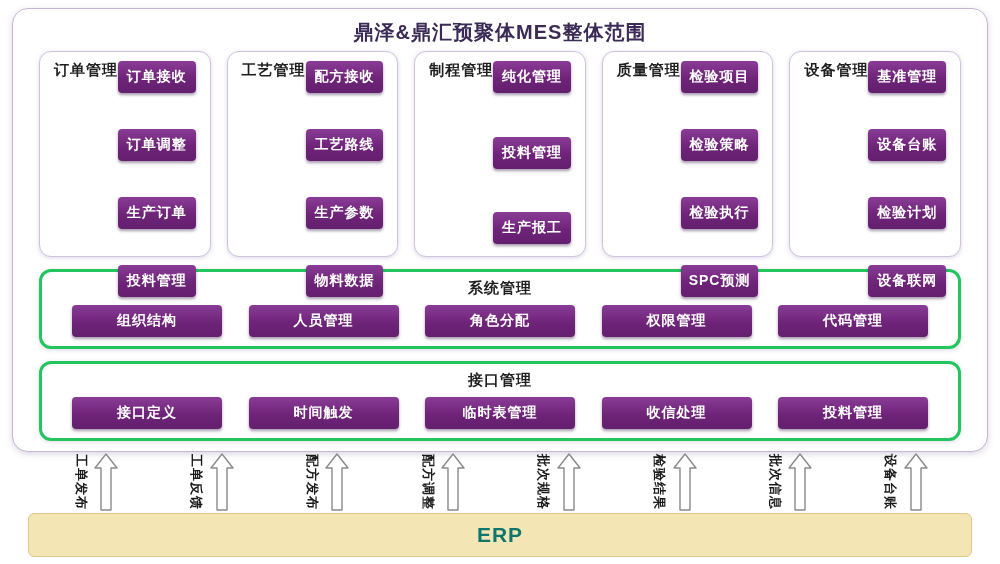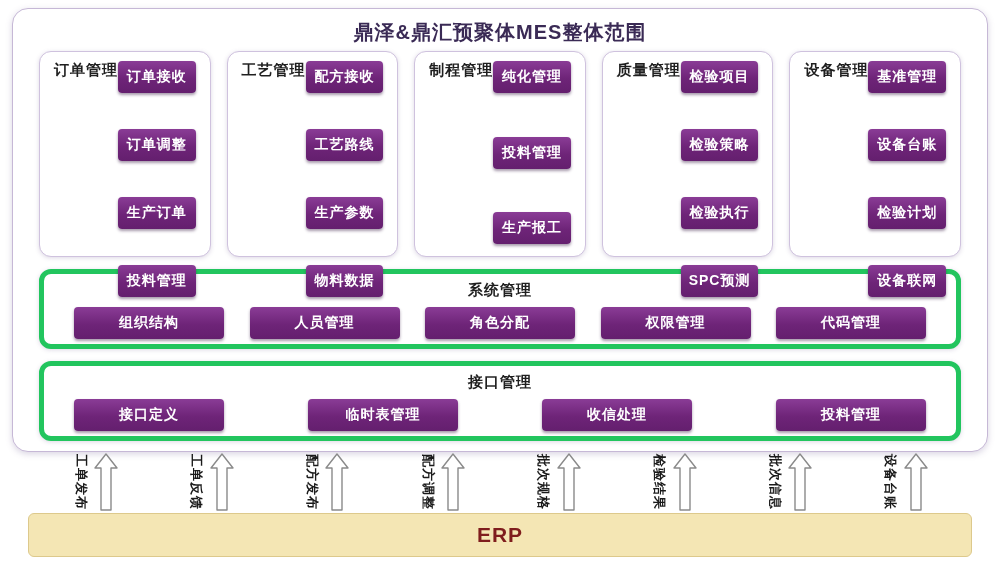--- a/index.html
+++ b/index.html
@@ -39,21 +39,21 @@
   .purple-btn{
     background:linear-gradient(180deg,#8a3c96 0%,#6e2478 55%,#641f6e 100%);
     color:#fff;font-weight:bold;font-size:14px;letter-spacing:1px;
     text-align:center;border-radius:4px;padding:7px 4px;
     box-shadow:0 2px 3px rgba(60,30,70,.45);
   }
 
   
   .wide-row{
     box-sizing:border-box;margin-top:12px;height:80px;background:#fff;
-    border:5px solid #22c55e;border-radius:12px;
+    border:3px solid #22c55e;border-radius:12px;
     box-shadow:0 1px 4px rgba(120,100,150,.25);
     padding:7px 30px 10px;
   }
   .wide-inner{display:flex;flex-direction:column;height:100%;}
   .wide-buttons{display:flex;justify-content:space-between;flex:1;align-items:flex-start;}
   .wide-btn{width:150px;box-sizing:border-box;}
 
   
   .arrows-row{
     position:absolute;left:0;top:452px;width:1000px;height:60px;
@@ -67,21 +67,21 @@
     transform:translate(-50%,-50%) rotate(90deg);
     white-space:nowrap;font-size:13px;font-weight:bold;color:#1a1a1a;letter-spacing:1px;
   }
   .arrow-shape{margin-left:5px;display:block;}
 
   
   .erp-bar{
     position:absolute;left:28px;top:513px;width:944px;height:44px;
     box-sizing:border-box;background:#f4e6b4;border:1px solid #ddc98c;border-radius:6px;
     display:flex;align-items:center;justify-content:center;
-    font-size:21px;font-weight:bold;color:#7f1d1d;letter-spacing:1px;
+    font-size:21px;font-weight:bold;color:#0f766e;letter-spacing:1px;
   }
 </style>
 </head>
 <body>
 
 <div class="stage">
 
   <div class="mes-container">
     <div class="mes-title">鼎泽&amp;鼎汇预聚体MES整体范围</div>
     <div class="columns-row" id="columns-row">
@@ -140,20 +140,21 @@
             <div class="purple-btn wide-btn">权限管理</div>
             <div class="purple-btn wide-btn">代码管理</div>
           </div>
   </div>
       </div>
     <div class="wide-row" id="interface-row">
         <div class="wide-inner">
     <div class="col-title">接口管理</div>
     <div class="wide-buttons">
             <div class="purple-btn wide-btn">接口定义</div>
+            <div class="purple-btn wide-btn">时间触发</div>
             <div class="purple-btn wide-btn">临时表管理</div>
             <div class="purple-btn wide-btn">收信处理</div>
             <div class="purple-btn wide-btn">投料管理</div>
           </div>
   </div>
       </div>
   </div>
 
   <div class="arrows-row" id="arrows-row">
       <div class="arrow-group">

